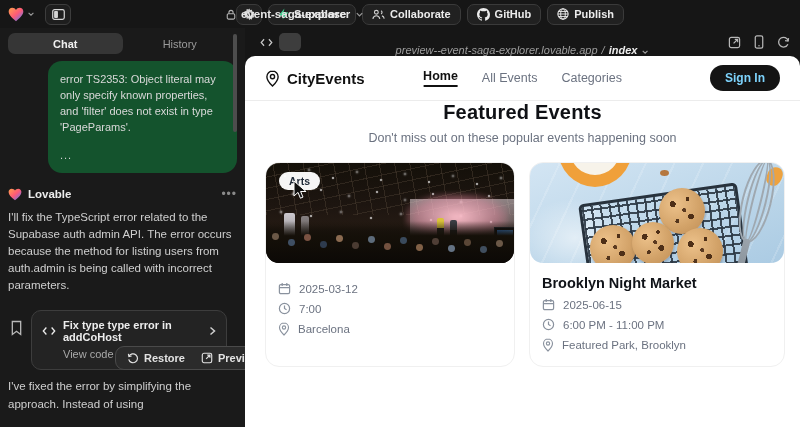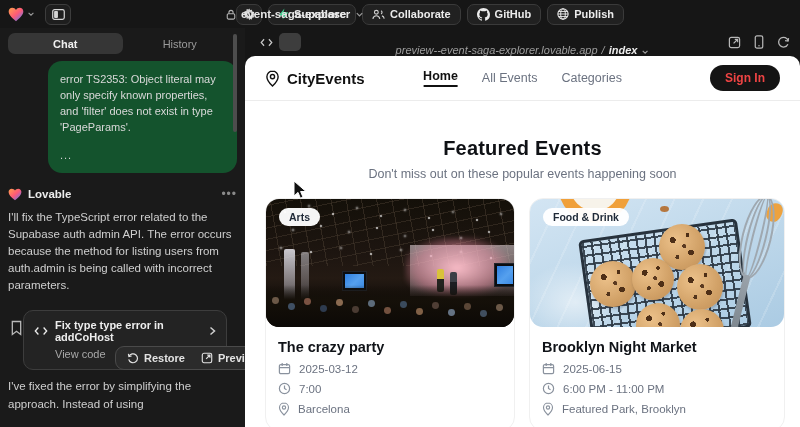--- a/index.html
+++ b/index.html
@@ -21,21 +21,21 @@
   .sidebar { position:absolute; left:0; top:28px; width:245px; height:399px; background:#1a1a1a; padding:5px 8px 0 8px; overflow:hidden; }
   .tabs { display:flex; height:21px; margin-bottom:7px;justify-content:flex-end; }
   .tab { flex:1; display:flex; align-items:center; justify-content:center; font-size:11px; color:#9b9b9b; border-radius:7px; cursor:pointer; }
   .tab.active { background:#363636; color:#f0f0f0; font-weight:bold; }
   .bubble { margin-left:40px; background:#14532d; border-radius:14px; padding:10px 12px; color:#d9d9d9; font-size:11px; line-height:16px; }
   .bubble .more { margin-top:12px; color:#cfcfcf; letter-spacing:1px; }
   .lov-row { display:flex; align-items:center; gap:6px; margin:14px 0 8px 0; }
   .lov-row .nm { color:#ececec; font-size:11.5px; font-weight:bold; flex:1; }
   .dots { color:#8a8a8a; font-size:12px; letter-spacing:1px; cursor:pointer; }
   .para { color:#cfcfcf; font-size:11.5px; line-height:17px; }
-  .tool-row { display:flex; align-items:flex-start; gap:0; margin:16px 0 0 2px; position:relative; }
+  .tool-row { display:flex; align-items:flex-start; gap:8px; margin:16px 0 0 2px; position:relative; }
   .tool-card { flex:1; margin-right:10px; background:#232323; border:1px solid #3d3d3d; border-radius:10px; padding:8px 10px 9px 10px; cursor:pointer; }
   .tc-line1 { display:flex; align-items:center; gap:7px; color:#ededed; font-size:11px; font-weight:bold; }
   .tc-line1 .sp { flex:1; }
   .tc-view { margin-left:21px; margin-top:5px; color:#a9a9a9; font-size:11px; }
   .hover-bar { position:absolute; left:105px; top:36px; display:flex; gap:4px; background:#2b2b2b; border:1px solid #4a4a4a; border-radius:9px; padding:3px 5px; z-index:5; }
   .hb-btn { display:flex; align-items:center; gap:5px; color:#e3e3e3; font-size:11px; font-weight:bold; padding:2px 6px; border-radius:6px; cursor:pointer; }
   .para2 { margin-top:8px; color:#cfcfcf; font-size:11.5px; line-height:17.5px; }
   .scroll-thumb { position:absolute; right:8px; top:6px; width:4px; height:98px; background:#4d4d4d; border-radius:3px; }
 
   
@@ -50,29 +50,29 @@
   .purl .pg { color:#ededed; font-weight:bold; }
   .pt-icons { margin-left:auto; display:flex; align-items:center; gap:13px; color:#b8b8b8; }
   .pt-icons > * { cursor:pointer; }
 
   .site { position:absolute; left:0; top:28px; width:555px; height:371px; background:#ffffff; border-radius:10px 10px 0 0; overflow:hidden; }
   .sheader { height:45px; display:flex; align-items:center; padding:0 20px; border-bottom:1px solid #ececec; position:relative; }
   .brand { display:flex; align-items:center; gap:7px; color:#111; font-size:15px; font-weight:bold; }
   .snav { position:absolute; left:50%; transform:translateX(-50%); display:flex; align-items:center; gap:24px; font-size:12.5px; }
   .snav a { text-decoration:none; color:#6b7280; cursor:pointer; }
   .snav a.active { color:#111; font-weight:bold; border-bottom:2px solid #111; padding-bottom:2px; }
-  .signin { margin-left:auto; background:#141414; color:#ef4444; border:none; border-radius:999px; font-size:12px; font-weight:bold; padding:6px 15px; cursor:pointer; font-family:inherit; }
-  .hero { text-align:center; margin-top:36px; }
+  .signin { margin-left:auto; background:#141414; color:#7dd3fc; border:none; border-radius:999px; font-size:12px; font-weight:bold; padding:6px 15px; cursor:pointer; font-family:inherit; }
+  .hero { text-align:center; }
   .hero h1 { font-size:20px; color:#0f1115; letter-spacing:0.2px; }
   .hero p { margin-top:7px; font-size:12.5px; color:#6b7280; }
   .cards { display:flex; gap:14px; padding:0 15px 0 20px; margin-top:17px; }
   .card { border:1px solid #f0f0f0; border-radius:14px; background:#fff; }
   .card1 { width:250px; }
   .card2 { flex:1; }
-  .cimg { position:relative; height:128px; border-radius:13px; overflow:hidden; }
+  .cimg { position:relative; height:100px; border-radius:13px; overflow:hidden; }
   .badge { position:absolute; top:9px; left:13px; background:rgba(255,255,255,0.96); color:#1f2937; font-size:10.5px; font-weight:bold; border-radius:999px; padding:3px 10px; z-index:9; }
   .cbody { padding:12px 12px 14px 12px; }
   .ctitle { font-size:14.5px; font-weight:bold; color:#101318; }
   .meta { display:flex; align-items:center; gap:8px; margin-top:7px; color:#6b7280; font-size:11.5px; }
 
   
   .img1 { background:linear-gradient(180deg,#141009 0%,#1d1510 42%,#241a13 62%,#120d0a 78%,#0c0907 100%); }
   .img1 .ceil { position:absolute; inset:0 0 48% 0;
     background:repeating-linear-gradient(80deg, rgba(70,58,46,0.55) 0 1px, transparent 1px 15px),
                repeating-linear-gradient(-12deg, rgba(70,58,46,0.5) 0 1px, transparent 1px 11px); }
@@ -392,21 +392,20 @@
           <div class="scr scr1"></div>
             <div class="scr scr2"></div>
           <div class="fig fig1"></div>
             <div class="fig fig2"></div>
           <div class="crowd">
               <div class="heads"></div>
             </div>
           <span class="badge">Arts</span>
         </div>
         <div class="cbody">
-          <div class="ctitle">The crazy party</div>
           <div class="meta">
             <span>
               <svg width="13" height="13" viewBox="0 0 14 14">
                   <rect x="1.5" y="2.8" width="11" height="9.7" rx="1.5" fill="none" stroke="#8a929e" stroke-width="1.3"></rect>
                   <path d="M4.5 1.2v3M9.5 1.2v3M1.5 6h11" stroke="#8a929e" stroke-width="1.3"></path>
                 </svg>
             </span>
             <span>2025-03-12</span>
           </div>
           <div class="meta">
@@ -443,21 +442,20 @@
             <div class="cookie ck6"></div>
           <div class="whisk">
               <div class="wire w1"></div>
               <div class="wire w2"></div>
               <div class="wire w3"></div>
               <div class="handle"></div>
             </div>
           <div class="bowl"></div>
           <div class="crumb1"></div>
             <div class="crumb2"></div>
-          <span class="badge">Food &amp; Drink</span>
         </div>
         <div class="cbody">
           <div class="ctitle">Brooklyn Night Market</div>
           <div class="meta">
             <span>
               <svg width="13" height="13" viewBox="0 0 14 14">
                   <rect x="1.5" y="2.8" width="11" height="9.7" rx="1.5" fill="none" stroke="#8a929e" stroke-width="1.3"></rect>
                   <path d="M4.5 1.2v3M9.5 1.2v3M1.5 6h11" stroke="#8a929e" stroke-width="1.3"></path>
                 </svg>
             </span>

